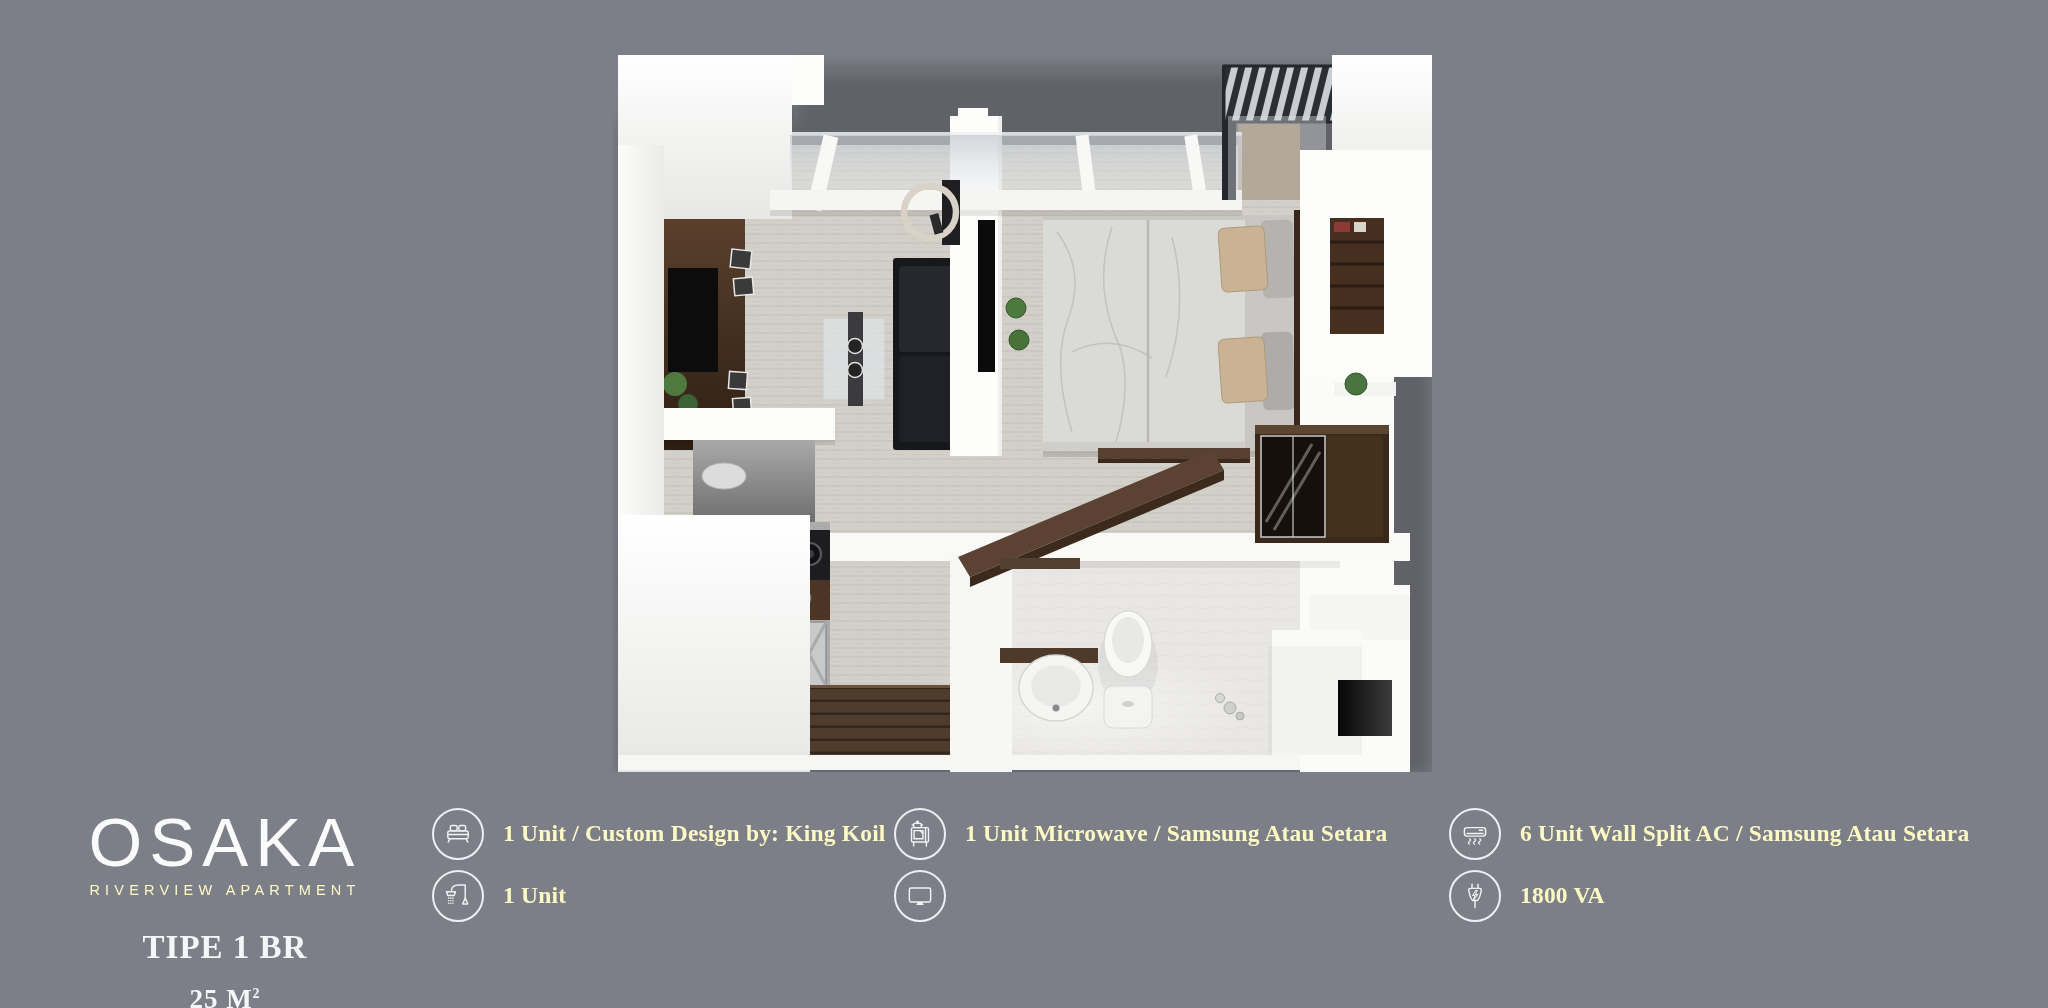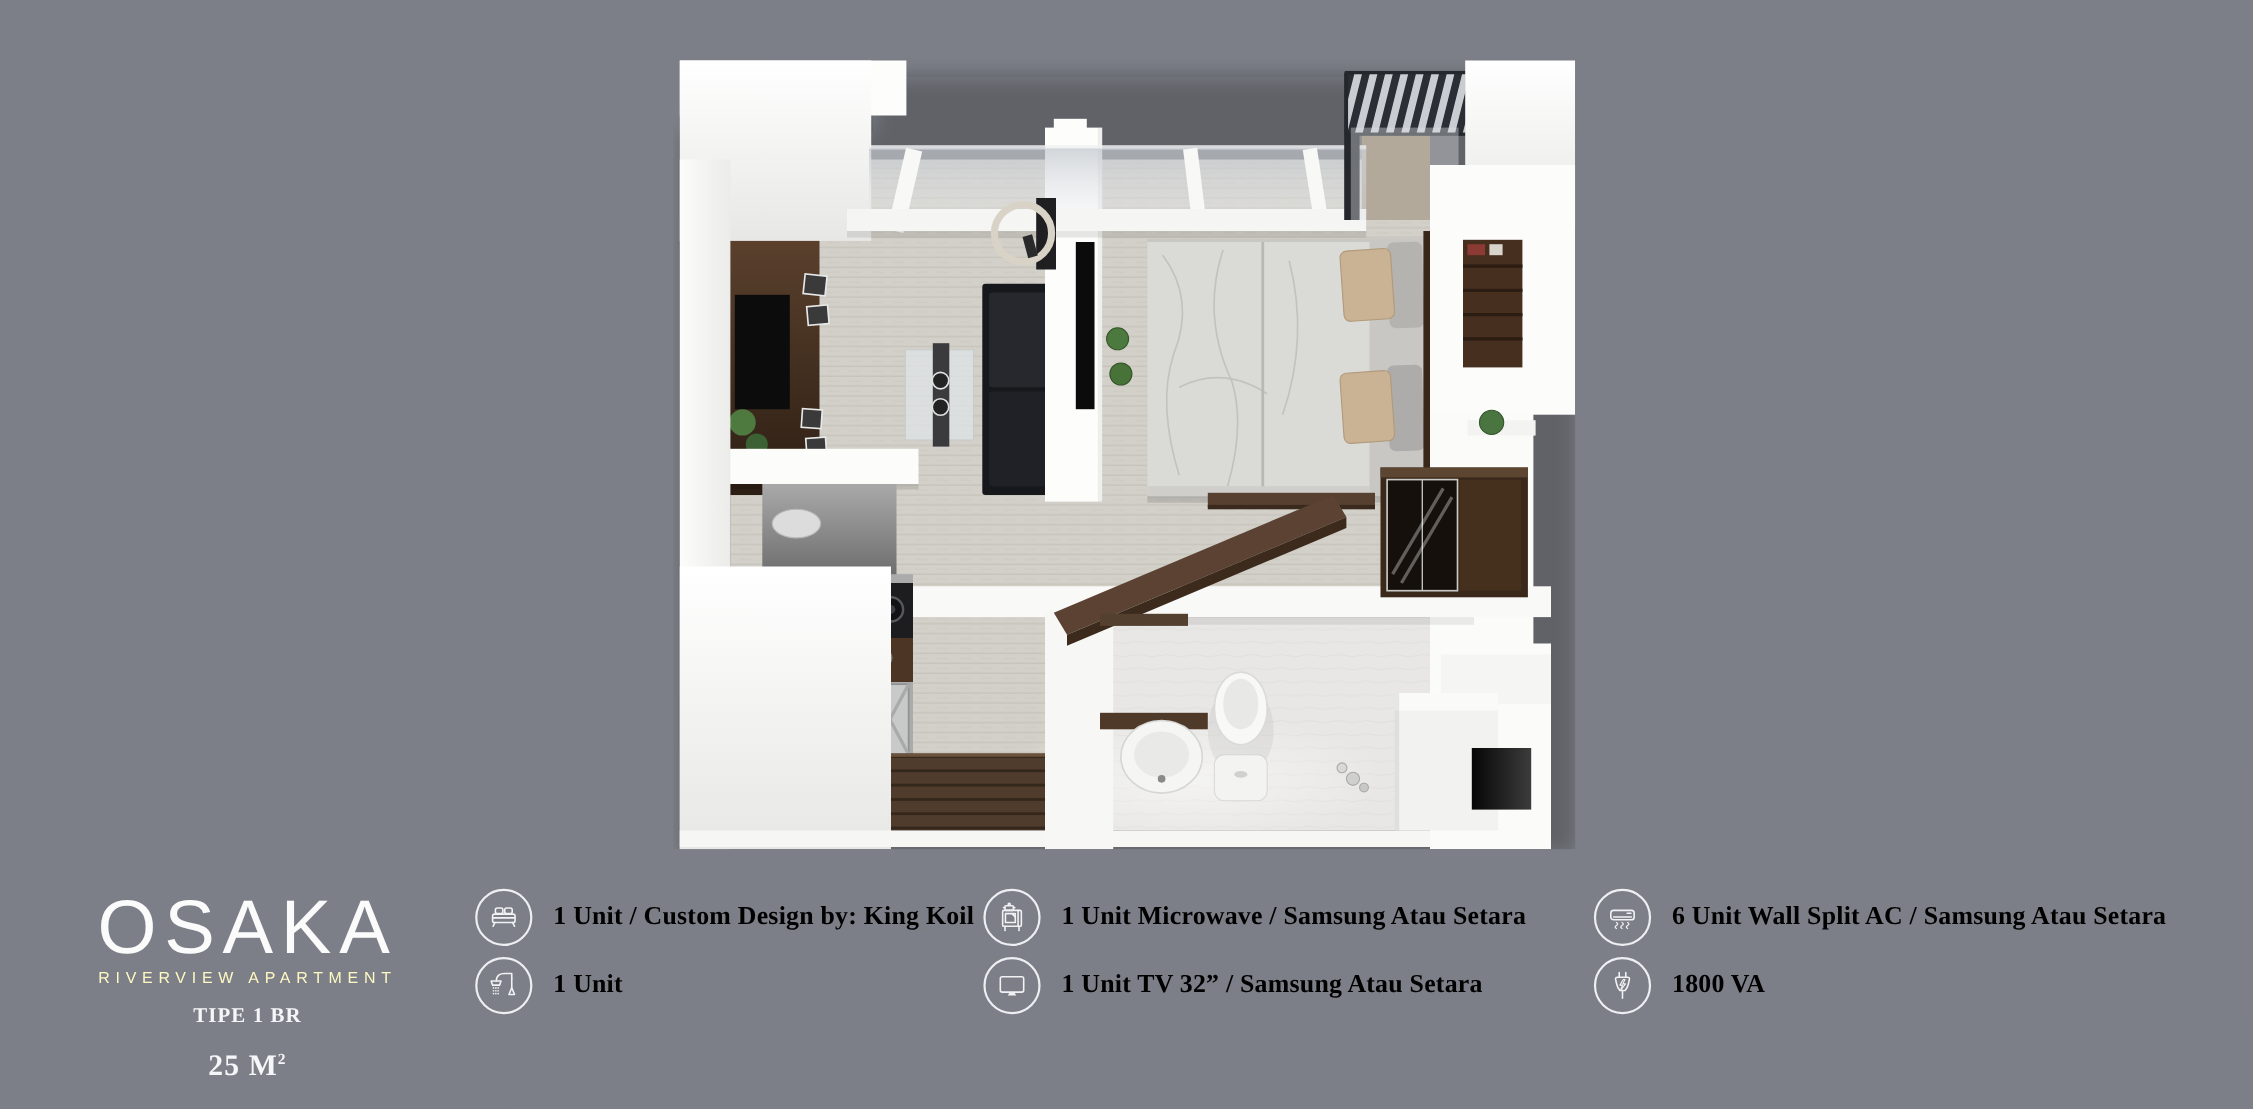--- a/index.html
+++ b/index.html
@@ -7,36 +7,36 @@
   .stage{position:absolute;inset:0;background:#7c7f87;}
 
   
   .floorplan{position:absolute;left:612px;top:52px;width:820px;height:720px;}
   .floorplan svg{width:100%;height:100%;display:block;}
 
   
   .logo{position:absolute;left:58px;top:808px;width:334px;text-align:center;color:#f5f6f8;}
   .logo-name{font-size:69px;font-weight:100;letter-spacing:7px;line-height:1;color:#fbfbfc;}
   .logo-sub{font-size:14.5px;letter-spacing:5.2px;color:#fef9c3;margin-top:5px;}
-  .logo-type{font-family:"Liberation Serif",serif;font-weight:bold;font-size:19px;margin-top:15px;letter-spacing:1px;}
+  .logo-type{font-family:"Liberation Serif",serif;font-weight:bold;font-size:33px;margin-top:31px;letter-spacing:1px;}
   .logo-size{font-family:"Liberation Serif",serif;font-weight:bold;font-size:27px;margin-top:18px;letter-spacing:1px;}
   .logo-size sup{font-size:14px;}
 
   
   .legend-col{position:absolute;top:806px;}
   .legend-col.c1{left:432px;}
   .legend-col.c2{left:894px;}
   .legend-col.c3{left:1449px;}
   .legend-row{display:flex;align-items:center;height:55px;margin-bottom:7px;}
   .licon{width:52px;height:52px;border:2.5px solid #edeff2;border-radius:50%;
          display:flex;align-items:center;justify-content:center;margin-right:19px;
          box-sizing:border-box;flex:0 0 auto;}
   .licon svg{width:34px;height:34px;}
   .ltext{font-family:"Liberation Serif",serif;font-weight:bold;font-size:23.5px;
-         color:#000000;white-space:nowrap;letter-spacing:.2px;}
+         color:#fef9c3;white-space:nowrap;letter-spacing:.2px;}
   .ic{stroke:#f0f2f4;stroke-width:1.7;fill:none;stroke-linecap:round;stroke-linejoin:round;}
 </style>
 </head>
 <body>
 
 <div class="stage">
 
   <div class="floorplan">
     <svg viewBox="0 0 820 720">
       <defs>
@@ -341,21 +341,20 @@
     </div>
     <div class="legend-row">
       <span class="licon">
         <svg viewBox="0 0 40 40">
             <g class="ic">
           <rect x="7.5" y="10.5" width="25" height="16.5" rx="2"></rect>
           <path d="M17.5,27 L15.5,30.5 H24.5 L22.5,27 Z" fill="#f0f2f4" stroke="none"></path>
         </g>
           </svg>
       </span>
-      <span class="ltext">1 Unit TV 32” / Samsung Atau Setara</span>
     </div>
   </div>
 
   <div class="legend-col c3">
     <div class="legend-row">
       <span class="licon">
         <svg viewBox="0 0 40 40">
             <g class="ic">
           <rect x="7.5" y="12.5" width="25" height="10" rx="3"></rect>
           <path d="M10.5,19.5 H29.5"></path>

